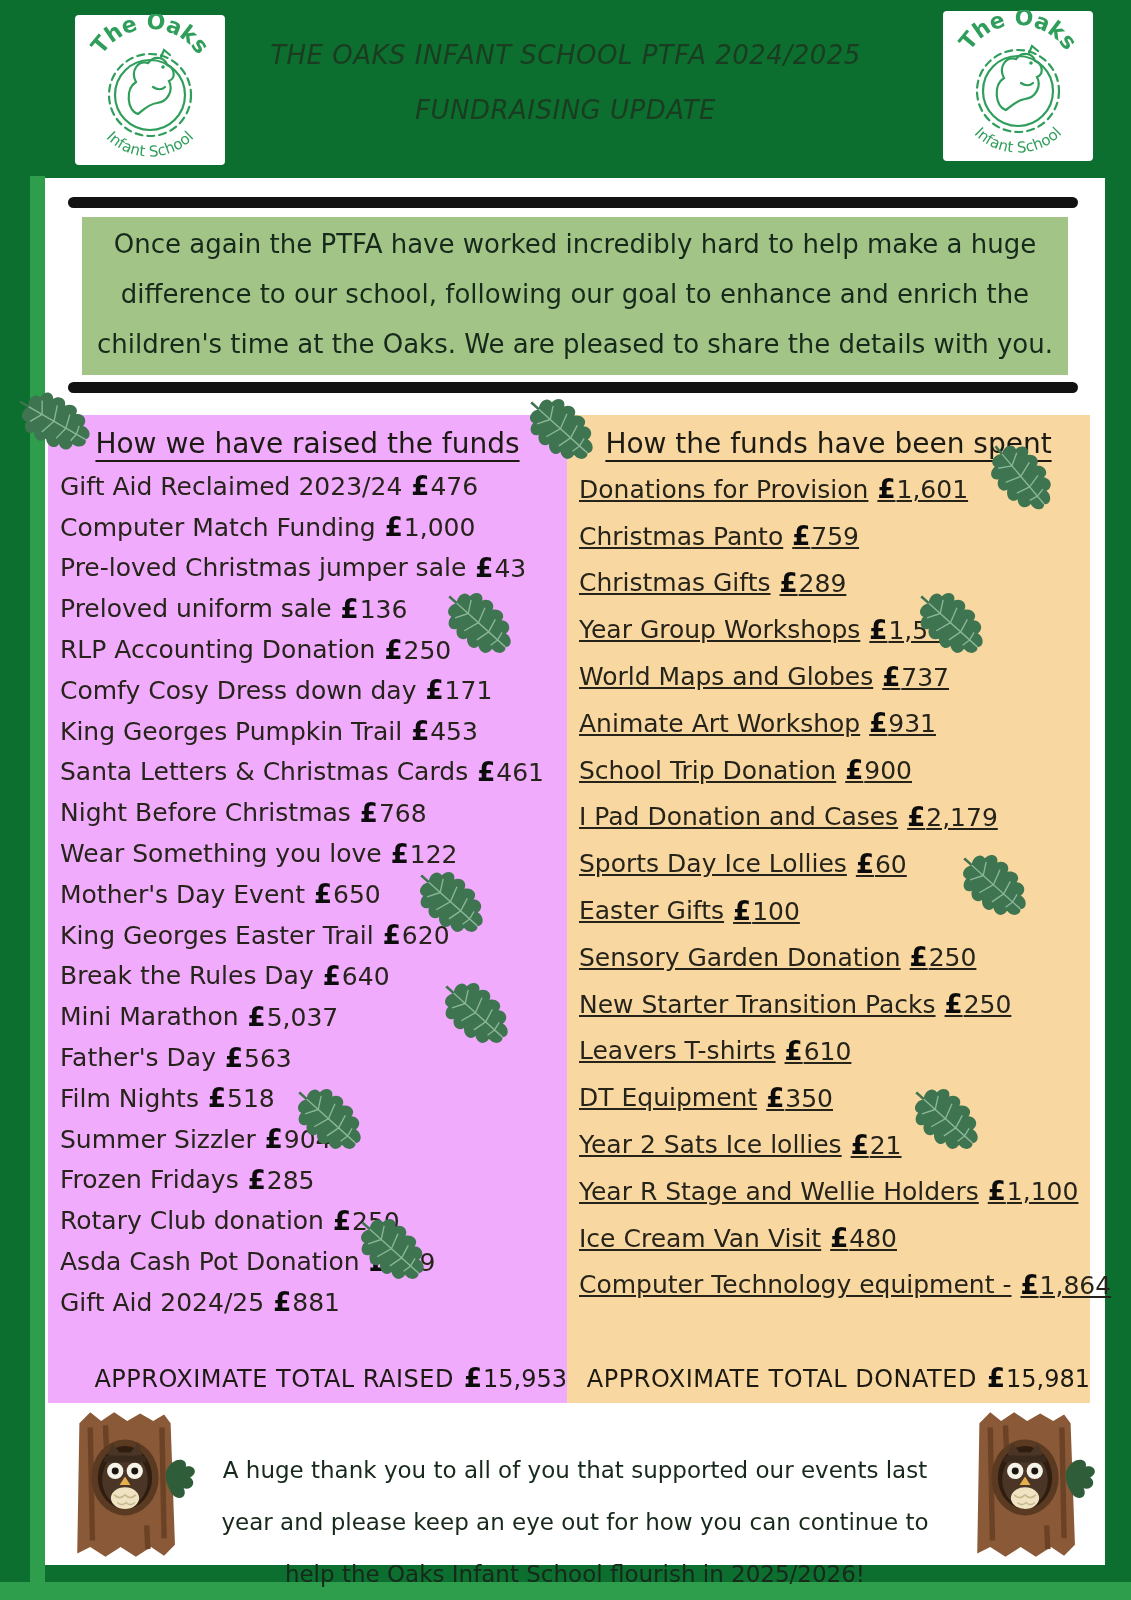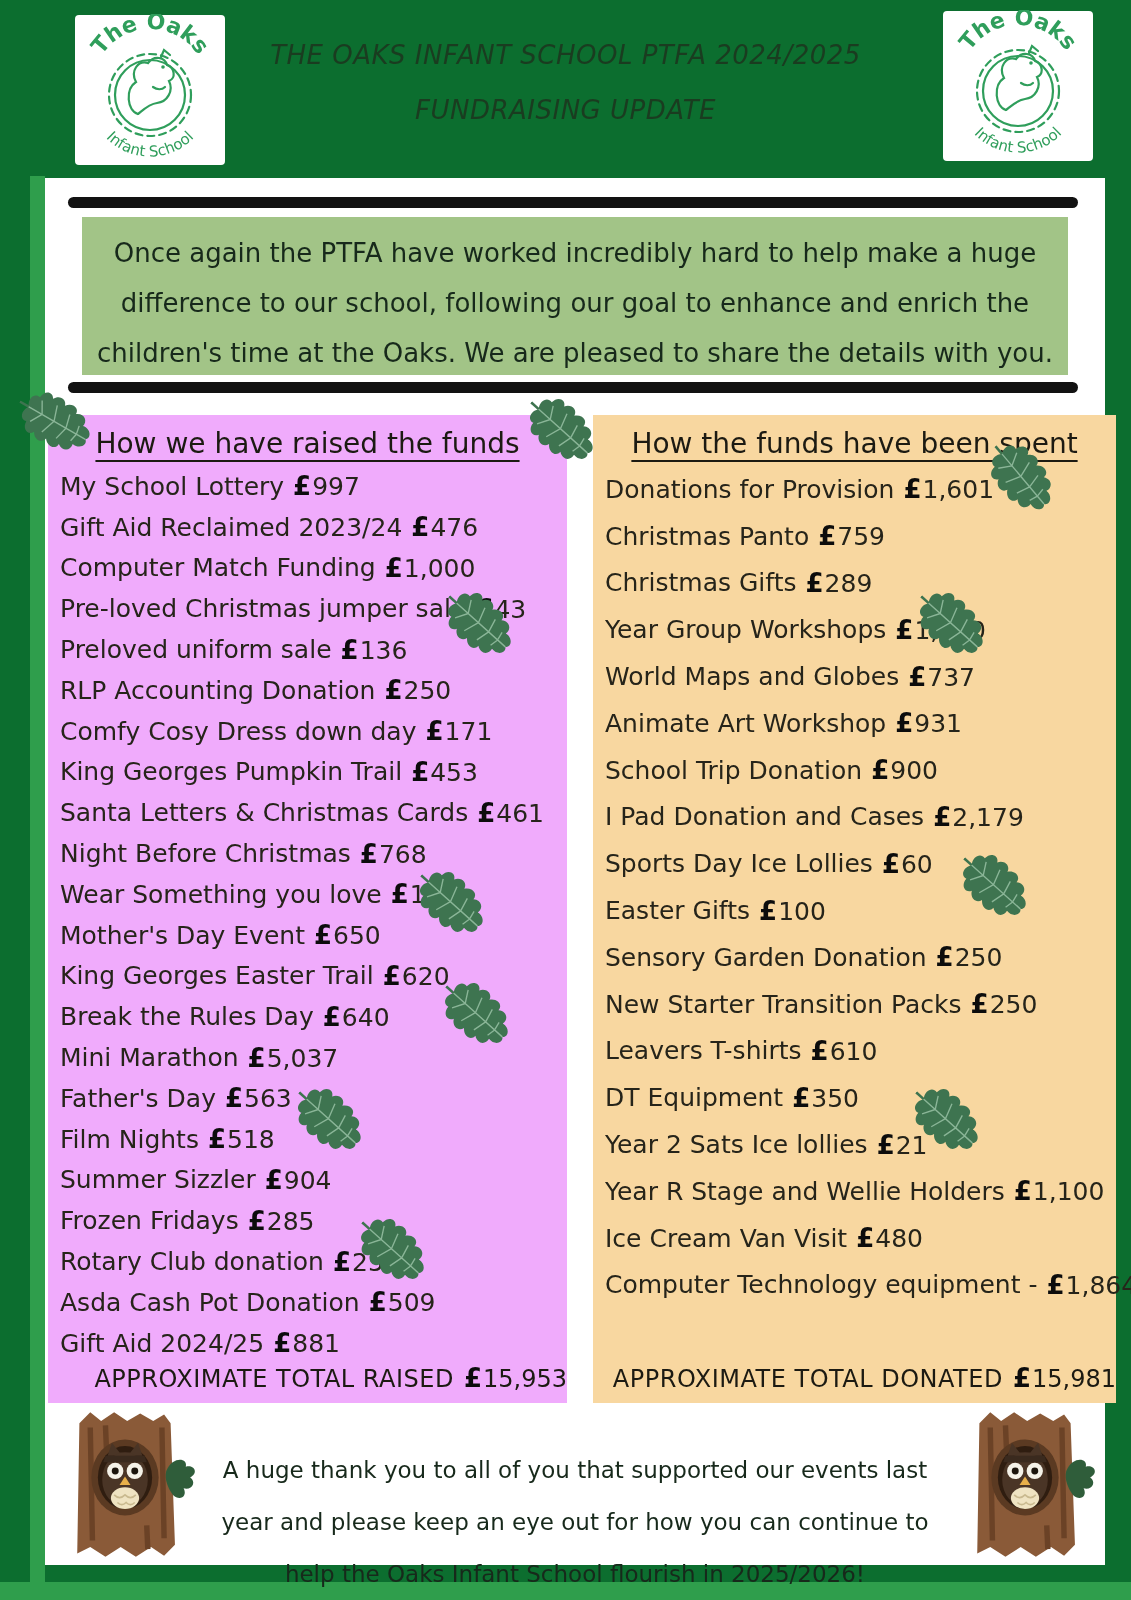--- a/index.html
+++ b/index.html
@@ -19,32 +19,32 @@
     font-style:italic;font-size:26px;line-height:55px;letter-spacing:.5px;}
 
   
   .page{position:absolute;left:45px;top:178px;width:1060px;height:1387px;background:#ffffff;}
 
   
   .intro-bar{position:absolute;left:23px;width:1010px;height:11px;background:#121212;border-radius:6px;}
   .intro-bar.top{top:19px;}
   .intro-bar.bottom{top:204px;}
   .intro-box{position:absolute;left:37px;top:39px;width:986px;height:158px;background:#a2c487;}
-  .intro-box .lines{padding-top:11px;text-align:center;font-size:26px;line-height:50px;color:#17291b;}
+  .intro-box .lines{padding-top:2px;text-align:center;font-size:26px;line-height:50px;color:#17291b;}
 
   
   .panel{position:absolute;top:237px;height:988px;}
   .panel-raised{left:3px;width:519px;background:#f0abfc;}
-  .panel-spent{left:522px;width:523px;background:#f8d7a0;margin-left:26px;}
+  .panel-spent{left:522px;width:523px;background:#f8d7a0;}
   .panel-title{margin-top:12px;text-align:center;font-size:28px;color:#1c1a12;
     text-decoration:underline;text-underline-offset:7px;text-decoration-thickness:2px;}
   .items{padding-left:12px;margin-top:6px;}
   .item{display:flex;align-items:center;font-size:25px;color:#26241a;white-space:nowrap;}
   .panel-raised .item{height:40.8px;}
-  .panel-spent .item{height:46.8px;}
+  .panel-spent .item{height:46.8px;text-decoration:underline;}
   .item .lbl{margin-right:9px;}
   .pound{font-weight:700;color:#0c0c0c;font-size:26px;font-style:normal;margin-right:1px;}
   .total{position:absolute;left:0;bottom:10px;width:100%;text-align:right;font-size:24px;color:#1c1a12;white-space:nowrap;}
   .total .tl{margin-right:10px;letter-spacing:.5px;}
 
   
   .leaf{position:absolute;width:52px;height:86px;color:#3e7450;transform:rotate(-48deg);}
 
   
   .footer-text{position:absolute;left:150px;top:1266px;width:760px;text-align:center;
@@ -131,24 +131,20 @@
         <div class="intro-line">difference to our school, following our goal to enhance and enrich the</div>
         <div class="intro-line">children's time at the Oaks. We are pleased to share the details with you.</div>
       </div>
   </div>
   <div class="intro-bar bottom"></div>
 
   <div class="panel panel-raised">
     <div class="panel-title">How we have raised the funds</div>
     <div class="items">
 
-        <div class="item">
-          <span class="lbl">My School Lottery</span>
-          <span class="amt"><b class="pound">£</b><span>997</span></span>
-        </div>
 
         <div class="item">
           <span class="lbl">Gift Aid Reclaimed 2023/24</span>
           <span class="amt"><b class="pound">£</b><span>476</span></span>
         </div>
 
         <div class="item">
           <span class="lbl">Computer Match Funding</span>
           <span class="amt"><b class="pound">£</b><span>1,000</span></span>
         </div>

